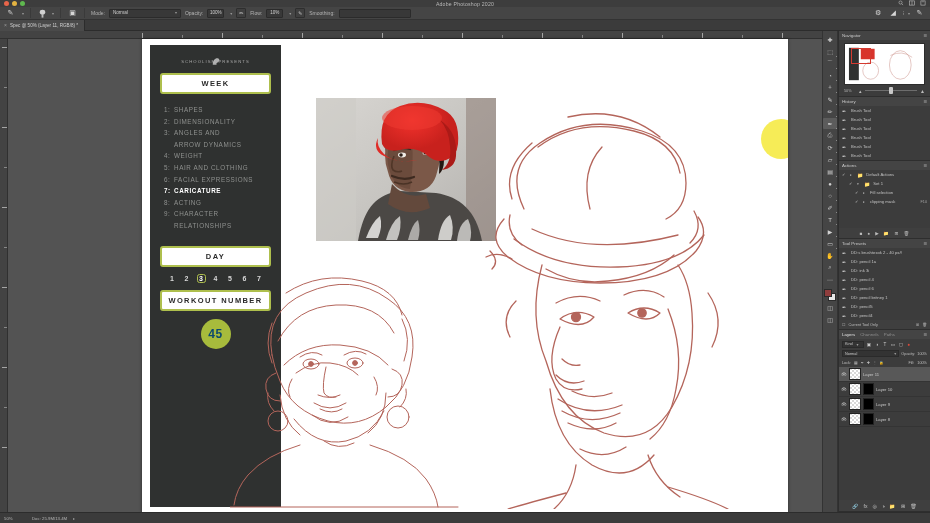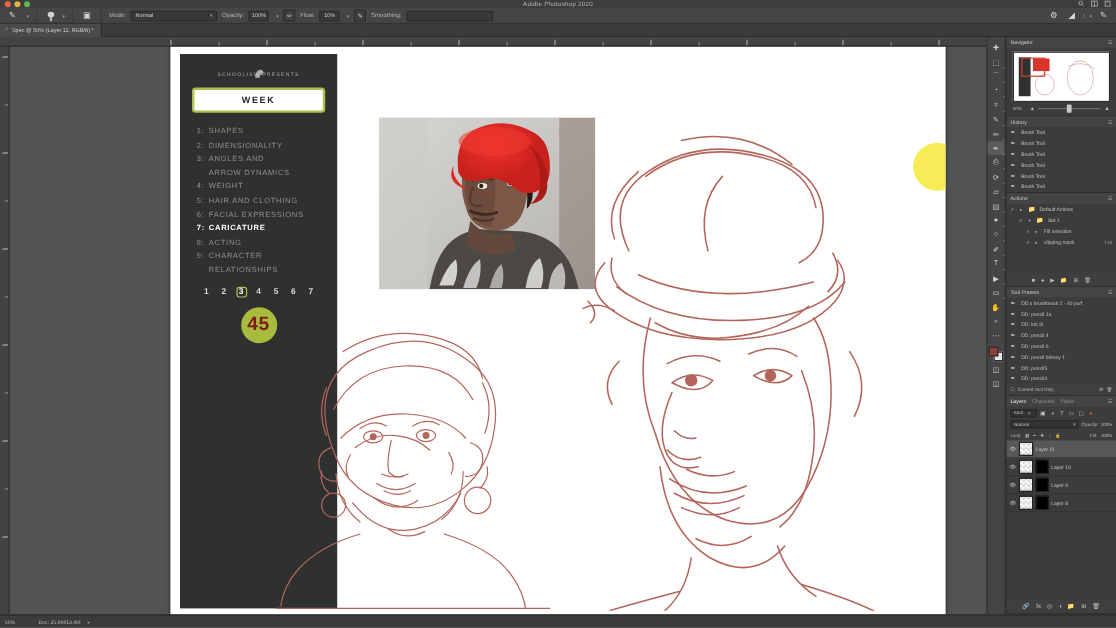--- a/index.html
+++ b/index.html
@@ -159,22 +159,22 @@
   .daynums {
     display: flex; justify-content: center; gap: 5.5px; margin-top: 7px;
     font-size: 7px; color: #d9d9d9; font-weight: bold;
   }
   .daynum { width: 9px; height: 9px; display: flex; align-items: center; justify-content: center; }
   .daynum.sel {
     color: #ffffff; border: 1.4px solid #aebf4d; border-radius: 2.5px;
   }
   .bignum {
     margin: 8px auto 0; width: 30px; height: 30px; border-radius: 50%;
-    background: #a7bb3c; color: #7f1d1d; display: flex; align-items: center;
-    justify-content: center; font-size: 16px; font-weight: bold; letter-spacing: .5px;
+    background: #a7bb3c; color: #0c4a6e; display: flex; align-items: center;
+    justify-content: center; font-size: 12px; font-weight: bold; letter-spacing: .5px;
   }
 
   
   .refphoto {
     position: absolute; left: 174px; top: 59px; width: 180px; height: 143px;
     overflow: hidden; background: #cfcdc9;
   }
   
   .sketch-svg { position: absolute; }
 
@@ -448,28 +448,34 @@
             </div>
           <div class="topic">
               <span class="n">9:</span>
               <span>CHARACTER</span>
             </div>
           <div class="topic cont">
               <span>RELATIONSHIPS</span>
             </div>
         </div>
 
+        <div class="pill" style="margin-top:14px">
+          <span>DAY</span>
+        </div>
         <div class="daynums">
           <div class="daynum">1</div>
           <div class="daynum">2</div>
           <div class="daynum sel">3</div>
           <div class="daynum">4</div>
           <div class="daynum">5</div>
           <div class="daynum">6</div>
           <div class="daynum">7</div>
+        </div>
+        <div class="pill" style="margin-top:7px">
+          <span>WORKOUT NUMBER</span>
         </div>
         <div class="bignum">45</div>
       </div>
 
       <div class="refphoto">
         <svg width="180" height="143" viewBox="0 0 180 143">
           <defs>
             <linearGradient id="bg" x1="0" y1="0" x2="1" y2="1">
               <stop offset="0%" stop-color="#d8d6d2"></stop>
               <stop offset="55%" stop-color="#c6c4c0"></stop>

